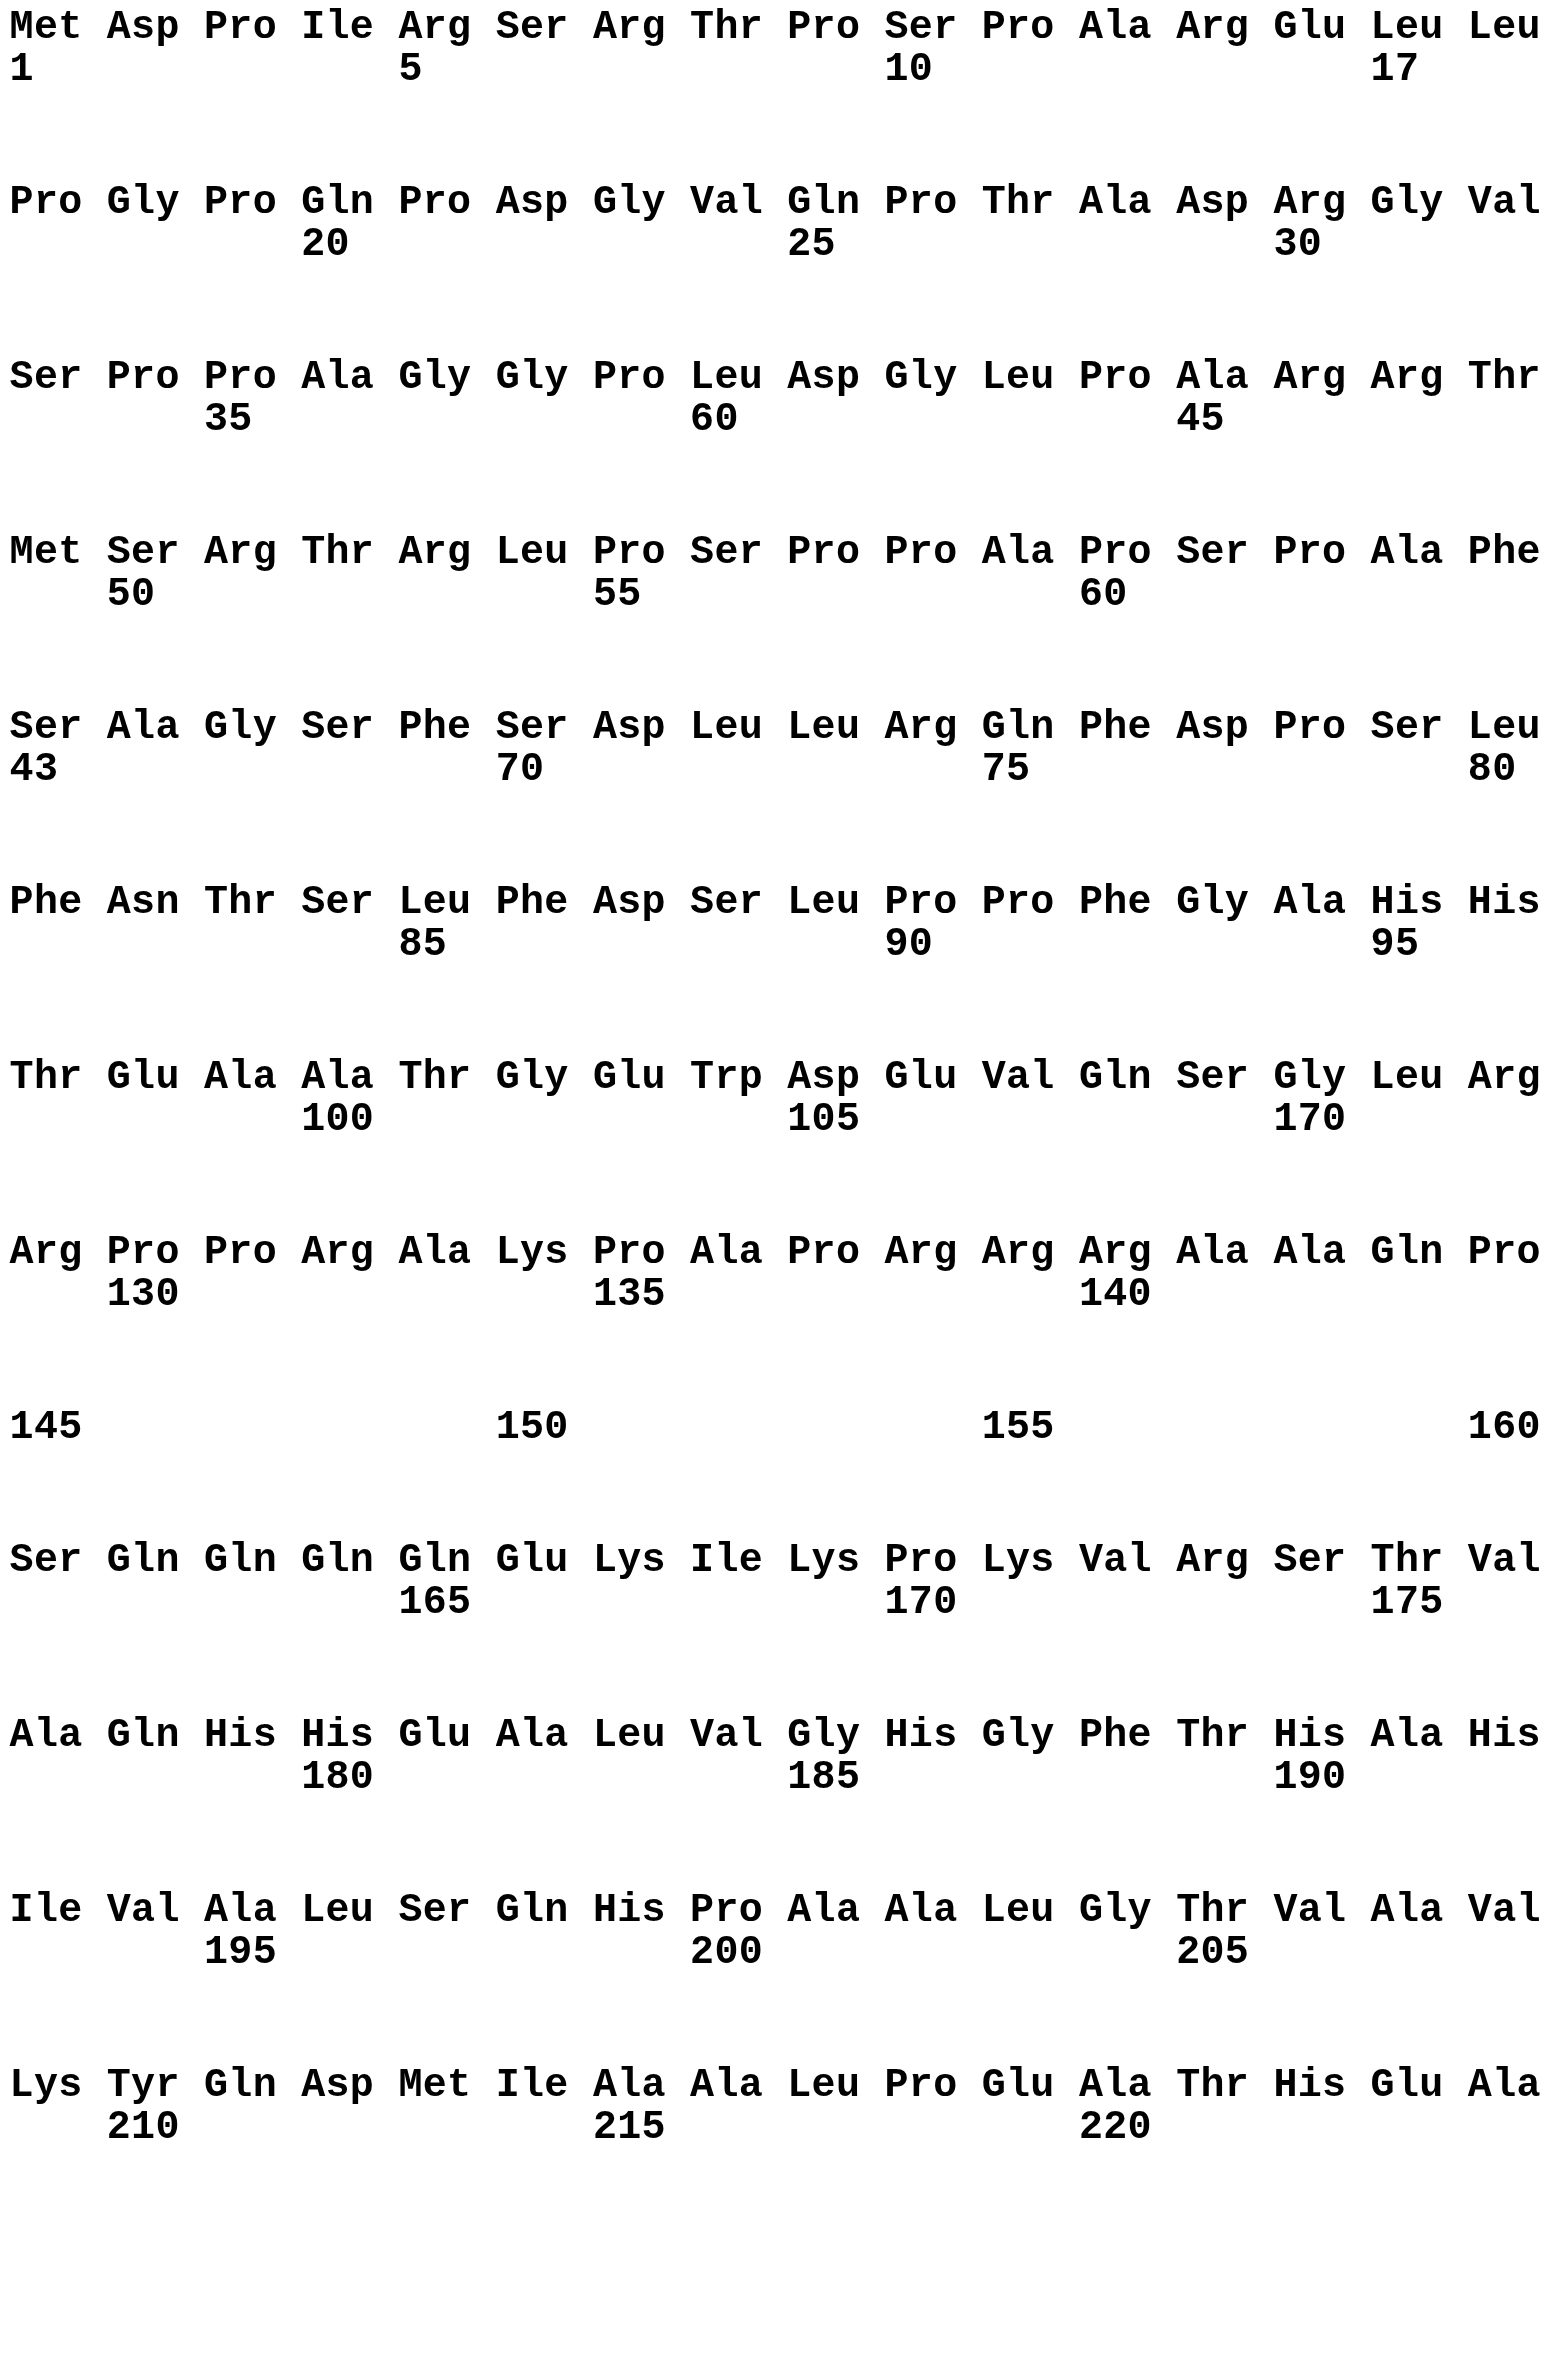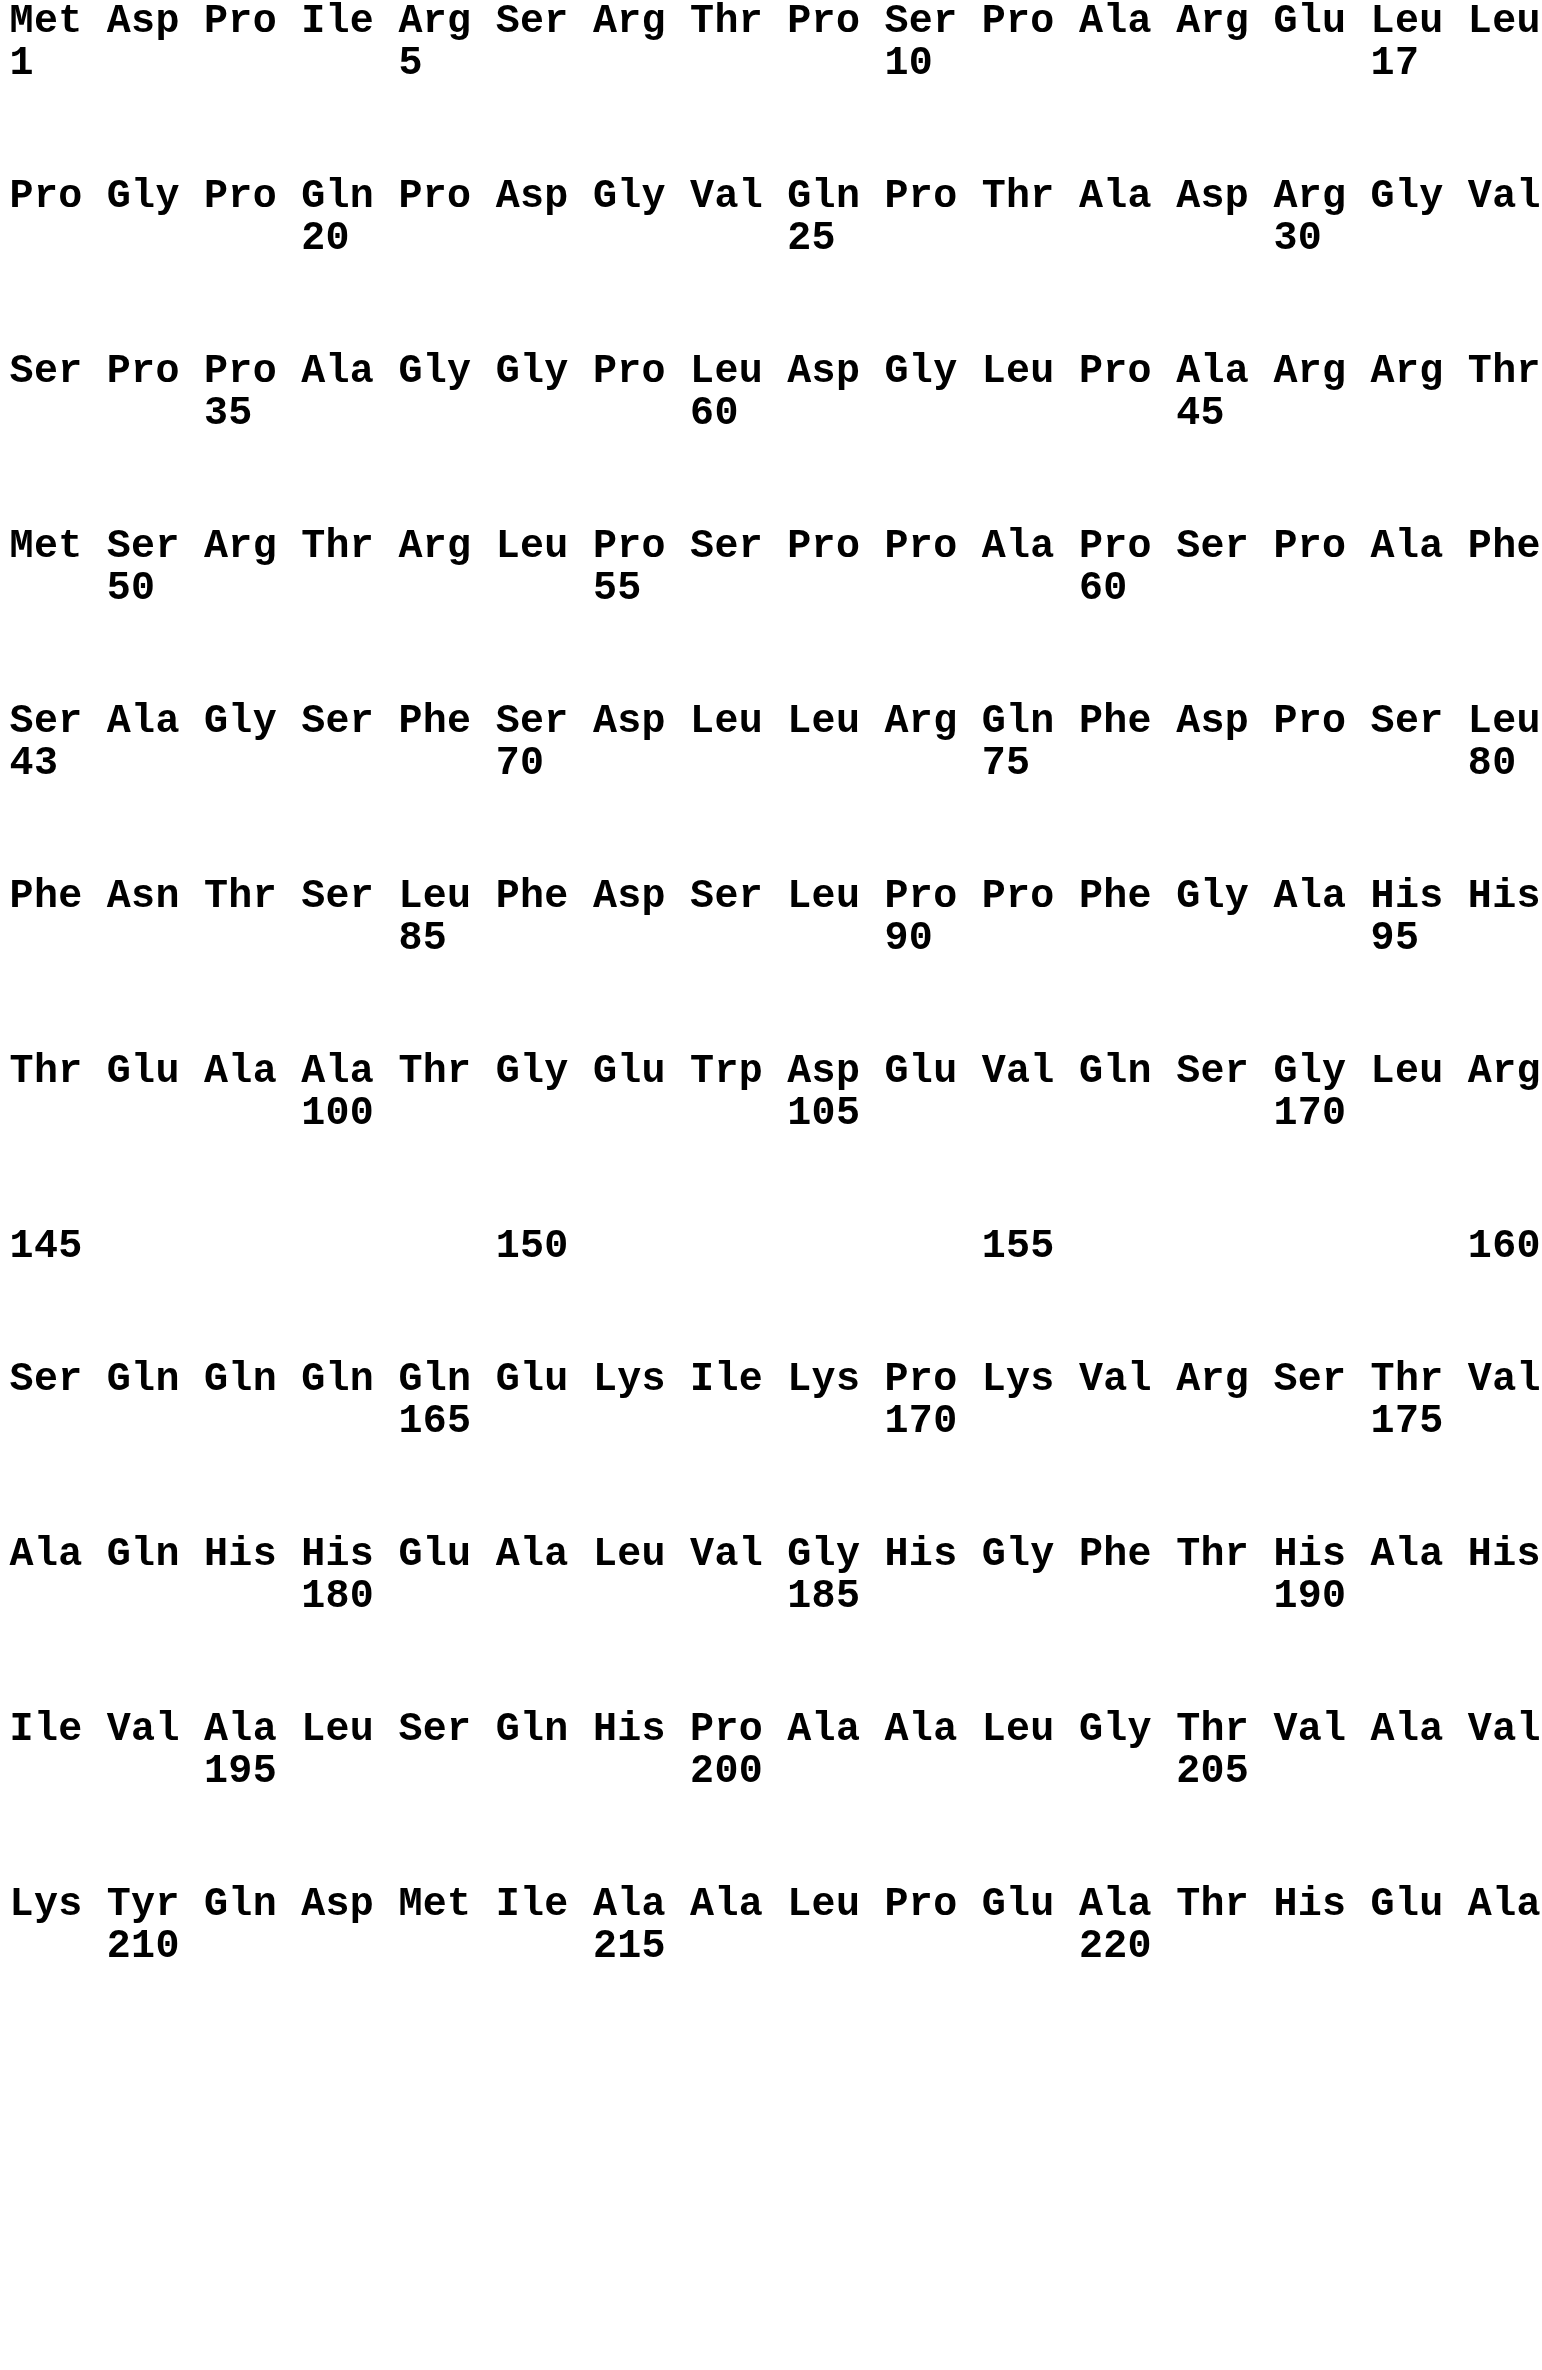--- a/index.html
+++ b/index.html
@@ -14,20 +14,21 @@
     position: relative;
   }
   .page {
     position: absolute;
     top: 1px;
     left: 9.6px;
     right: 0;
   }
   .seq-block {
     margin-bottom: 91px; 
+    margin-top: 6px;
   }
   .mono-line {
     font-family: "Liberation Mono", "DejaVu Sans Mono", monospace;
     font-weight: 700;
     font-size: 40px;
     line-height: 42px;
     letter-spacing: 0.3px;
     white-space: pre;
     color: #000000;
   }
@@ -59,20 +60,24 @@
       </div>
       <div class="seq-block">
         <div class="mono-line">Phe Asn Thr Ser Leu Phe Asp Ser Leu Pro Pro Phe Gly Ala His His</div>
         <div class="mono-line">                85                  90                  95</div>
       </div>
       <div class="seq-block">
         <div class="mono-line">Thr Glu Ala Ala Thr Gly Glu Trp Asp Glu Val Gln Ser Gly Leu Arg</div>
         <div class="mono-line">            100                 105                 170</div>
       </div>
       <div class="seq-block">
+        <div class="mono-line">Arg Pro Pro Arg Ala Lys Pro Ala Pro Arg Arg Arg Ala Ala Gln Pro</div>
+        <div class="mono-line">    130                 135                 140</div>
+      </div>
+      <div class="seq-block">
         <div class="mono-line">145                 150                 155                 160</div>
       </div>
       <div class="seq-block">
         <div class="mono-line">Ser Gln Gln Gln Gln Glu Lys Ile Lys Pro Lys Val Arg Ser Thr Val</div>
         <div class="mono-line">                165                 170                 175</div>
       </div>
       <div class="seq-block">
         <div class="mono-line">Ala Gln His His Glu Ala Leu Val Gly His Gly Phe Thr His Ala His</div>
         <div class="mono-line">            180                 185                 190</div>
       </div>

